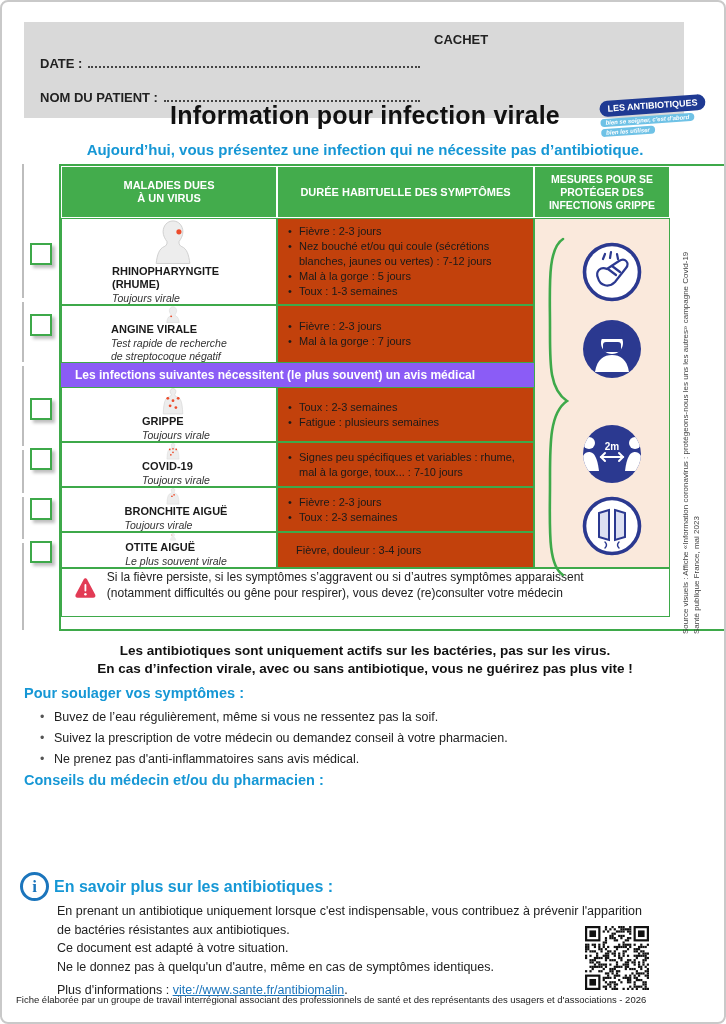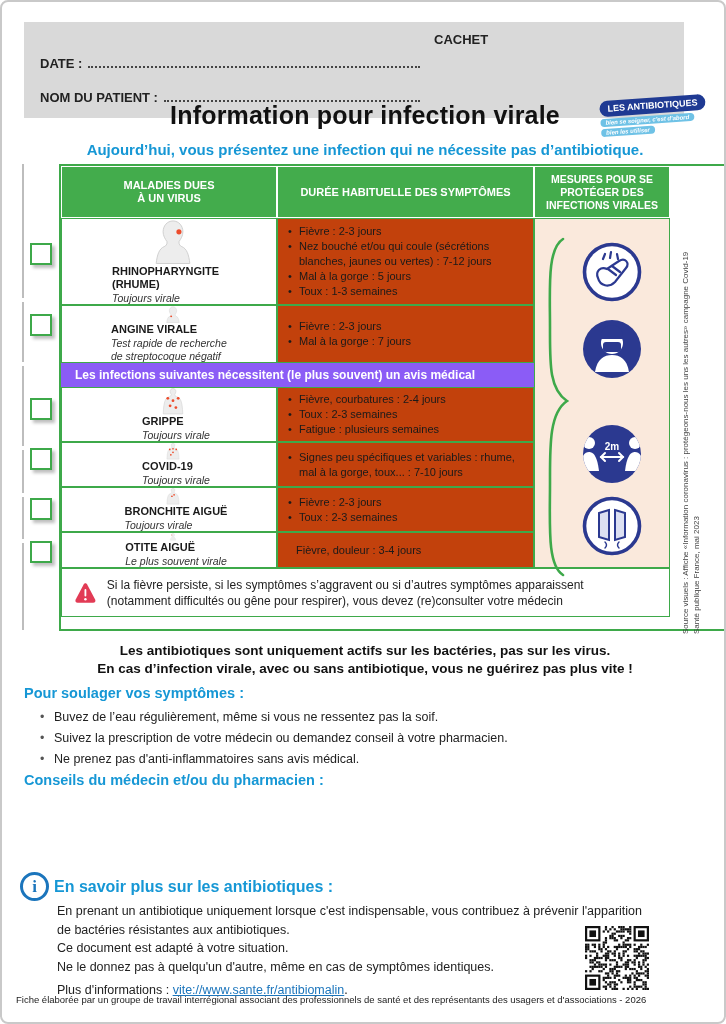--- a/index.html
+++ b/index.html
@@ -42,21 +42,21 @@
   .dnote{font-style:italic;font-size:10.5px;line-height:12.5px;color:#333;max-width:130px;margin-top:1px;}
   .scell{background:#c2410c;display:flex;flex-direction:column;justify-content:center;padding:4px 8px 4px 10px;}
   .scell ul{margin:0;padding:0;list-style:none;}
   .scell li{font-size:11px;line-height:15px;padding-left:11px;position:relative;color:#1A1A1A;}
   .scell li::before{content:"•";position:absolute;left:0;top:0;}
   .scell li.nobullet{padding-left:8px;}
   .scell li.nobullet::before{content:"";}
   .banner{grid-column:1/3;background:#8b5cf6;color:#fff;font-weight:bold;font-size:12px;display:flex;align-items:center;padding-left:14px;border:none;}
   .measures{grid-column:3;grid-row:2/9;background:#FAE9DC;position:relative;}
   .micon{position:absolute;left:46px;width:62px;height:62px;}
-  .warnrow{grid-column:1/4;background:#fff;display:flex;align-items:center;padding:0 28px 0 12px;}
+  .warnrow{grid-column:1/4;background:#fff;display:flex;align-items:flex-start;padding:0 28px 0 12px;}
   .warnrow .wtxt{font-size:12px;line-height:16px;margin-left:10px;color:#222;}
   
   .source{position:absolute;left:678px;top:632px;width:470px;transform:rotate(-90deg);transform-origin:top left;font-size:8px;line-height:11px;color:#444;}
   
   .keymsg{position:absolute;left:0;top:640px;width:726px;text-align:center;font-weight:bold;font-size:13.5px;line-height:18px;color:#111;}
   .bluehead{position:absolute;left:22px;font-weight:bold;font-size:14.5px;color:#1697D5;}
   .bullets{position:absolute;left:38px;top:705px;margin:0;padding:0;list-style:none;}
   .bullets li{font-size:12.5px;line-height:21px;padding-left:14px;position:relative;color:#222;}
   .bullets li::before{content:"•";position:absolute;left:0;color:#555;}
   .infohead{position:absolute;left:52px;top:876px;font-weight:bold;font-size:16px;color:#1697D5;}
@@ -109,21 +109,21 @@
   <div class="checkbox" style="top:539px;"></div>
 
   <div class="vtable">
     <div class="cell hcell h1">
         <span class="hw">MALADIES DUES À UN VIRUS</span>
       </div>
     <div class="cell hcell h2">
         <span class="hw">DURÉE HABITUELLE DES SYMPTÔMES</span>
       </div>
     <div class="cell hcell h3">
-        <span class="hw">MESURES POUR SE PROTÉGER DES INFECTIONS VIRALES</span>
+        <span class="hw">MESURES POUR SE PROTÉGER DES INFECTIONS GRIPPE</span>
       </div>
 
     <div class="cell dcell">
       <svg width="36" height="46" viewBox="0 0 36 46">
         <path d="M18 2 C24 2 28 7 28 13 C28 17 26 20 24 23 C24 26 25 27 27 28 C32 30 34 36 35 45 L1 45 C2 36 4 30 9 28 C11 27 12 26 12 23 C10 20 8 17 8 13 C8 7 12 2 18 2 Z" fill="#EDEDED" stroke="#CFCFCF" stroke-width="1"></path>
         <circle cx="24" cy="13" r="2.6" fill="#ED4C2C"></circle>
       </svg>
       <div class="dtxt">
         <div class="dname">RHINOPHARYNGITE (RHUME)</div>
         <div class="dnote">Toujours virale</div>
@@ -166,21 +166,20 @@
           <circle cx="13" cy="31" r="2.4" fill="#ED4C2C"></circle>
         <circle cx="23" cy="34" r="2.4" fill="#ED4C2C"></circle>
       </svg>
       <div class="dtxt">
         <div class="dname">GRIPPE</div>
         <div class="dnote">Toujours virale</div>
       </div>
     </div>
     <div class="cell scell">
       <ul>
-        <li>Fièvre, courbatures : 2-4 jours</li>
         <li>Toux : 2-3 semaines</li>
         <li>Fatigue : plusieurs semaines</li>
       </ul>
     </div>
 
     <div class="cell dcell">
       <svg width="36" height="46" viewBox="0 0 36 46">
         <path d="M18 1 C21 1 23 3 23 6 C23 8 22 10 21 11 C21 13 22 14 24 15 C31 17 34 22 35 45 L1 45 C2 22 5 17 12 15 C14 14 15 13 15 11 C14 10 13 8 13 6 C13 3 15 1 18 1 Z" fill="#EDEDED" stroke="#CFCFCF" stroke-width="1"></path>
         <circle cx="9" cy="18" r="2.4" fill="#ED4C2C"></circle>
           <circle cx="18" cy="16" r="2.4" fill="#ED4C2C"></circle>

